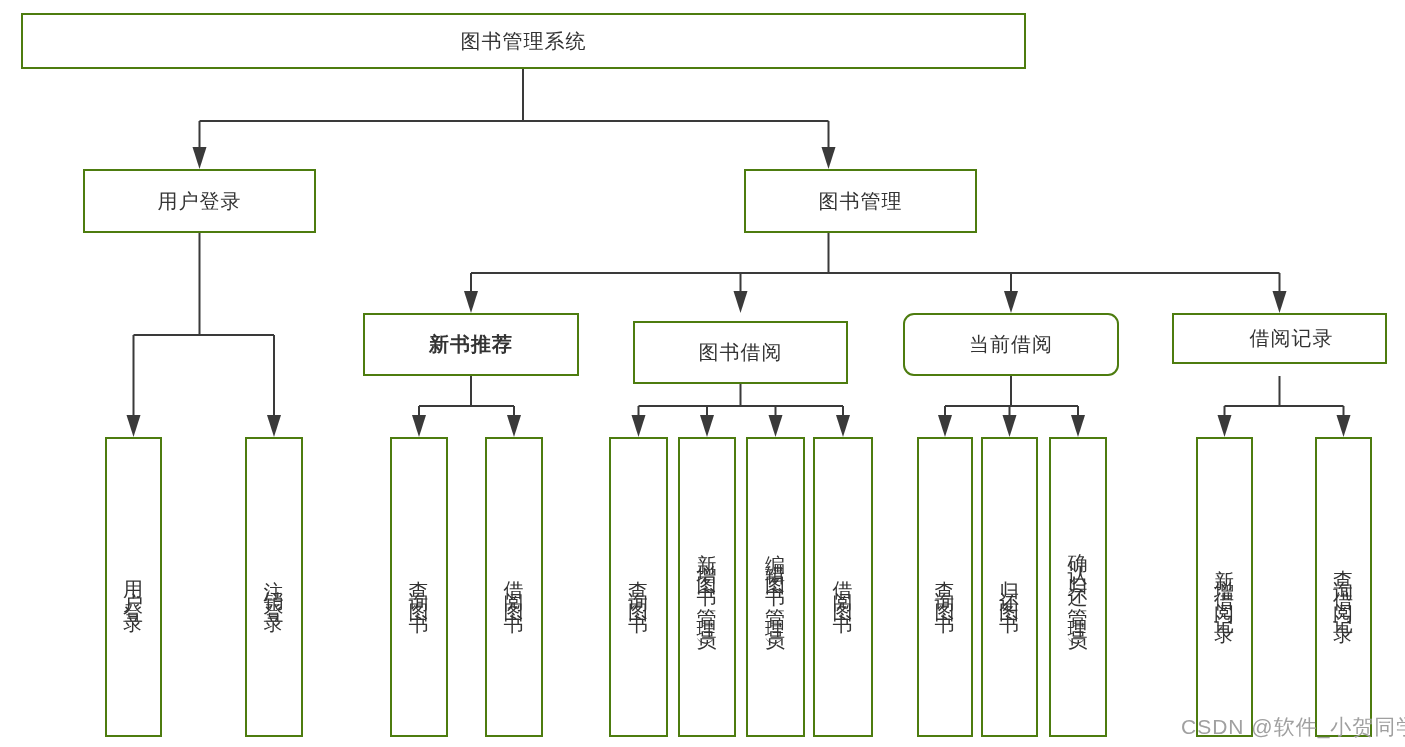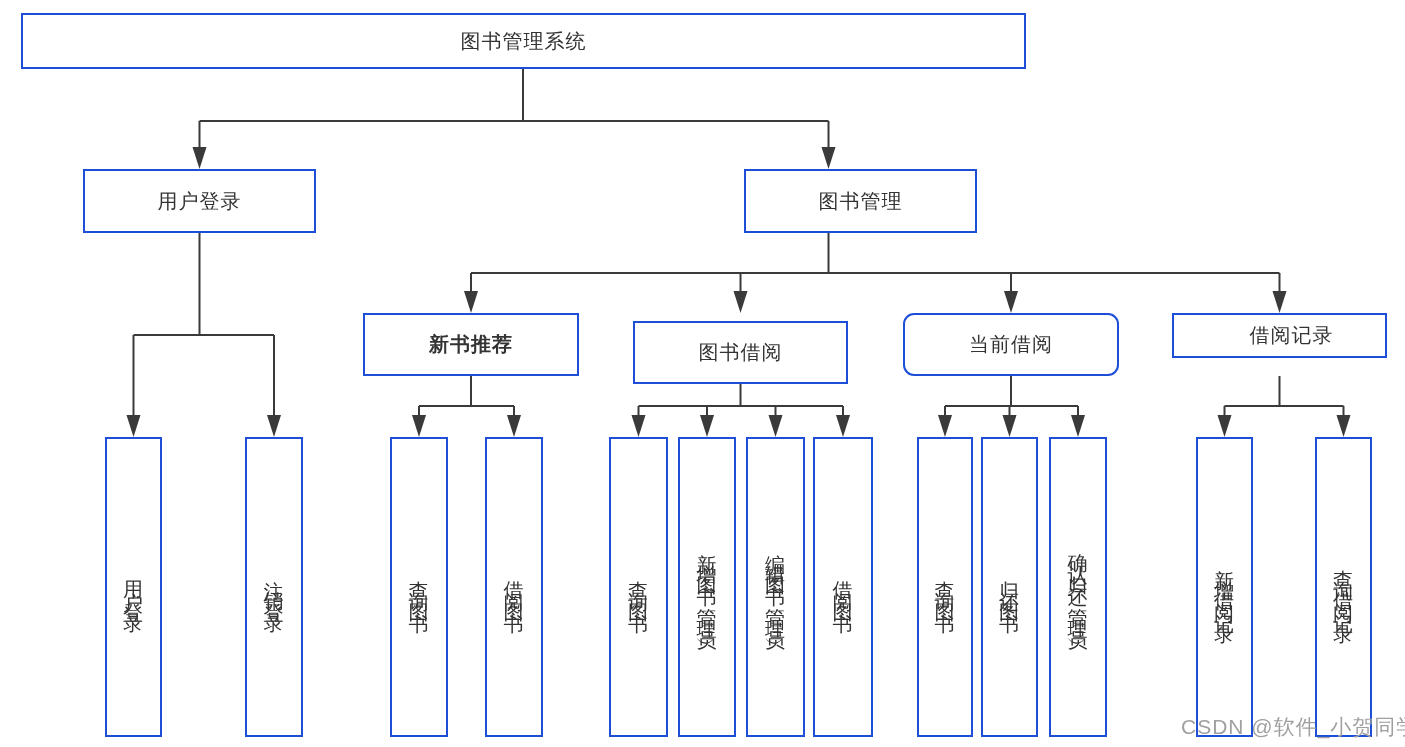--- a/index.html
+++ b/index.html
@@ -3,39 +3,39 @@
 <meta charset="utf-8">
 <style>
   html,body{margin:0;padding:0;background:#ffffff;}
   .stage{
     position:relative;width:1405px;height:747px;background:#ffffff;overflow:hidden;
     font-family:"Liberation Sans","DejaVu Sans",sans-serif;
   }
   .connectors{position:absolute;left:0;top:0;}
   .node{
     position:absolute;box-sizing:border-box;
-    border:2px solid #1d4ed8;background:#ffffff;
+    border:2px solid #4d7c0f;background:#ffffff;
     display:flex;align-items:center;justify-content:center;
     color:#333333;font-size:20px;
   }
   .h{letter-spacing:1px;white-space:nowrap;}
   .v{
     writing-mode:vertical-rl;text-orientation:mixed;
     letter-spacing:11px;line-height:1.2;
   }
   
   #n-root{left:21px;top:13px;width:1005px;height:56px;}
   
   #n-user-login{left:83px;top:169px;width:233px;height:64px;}
   #n-book-mgmt{left:744px;top:169px;width:233px;height:64px;text-align:right;}
   
   #n-new-book-rec{left:363px;top:313px;width:216px;height:63px;font-weight:bold;}
   #n-book-borrow{left:633px;top:321px;width:215px;height:63px;}
   #n-current-borrow{left:903px;top:313px;width:216px;height:63px;border-radius:11px;}
-  #n-borrow-records{left:1172px;top:313px;width:215px;height:45px;padding-left:24px;}
+  #n-borrow-records{left:1172px;top:313px;width:215px;height:51px;padding-left:24px;}
   
   .leaf{top:437px;height:300px;}
   #n-ul-login{left:105px;width:57px;}
   #n-ul-logout{left:245px;width:58px;}
   #n-nb-query{left:390px;width:58px;}
   #n-nb-borrow{left:485px;width:58px;}
   #n-bb-query{left:609px;width:59px;}
   #n-bb-add{left:678px;width:58px;}
   #n-bb-edit{left:746px;width:59px;}
   #n-bb-borrow{left:813px;width:60px;}

